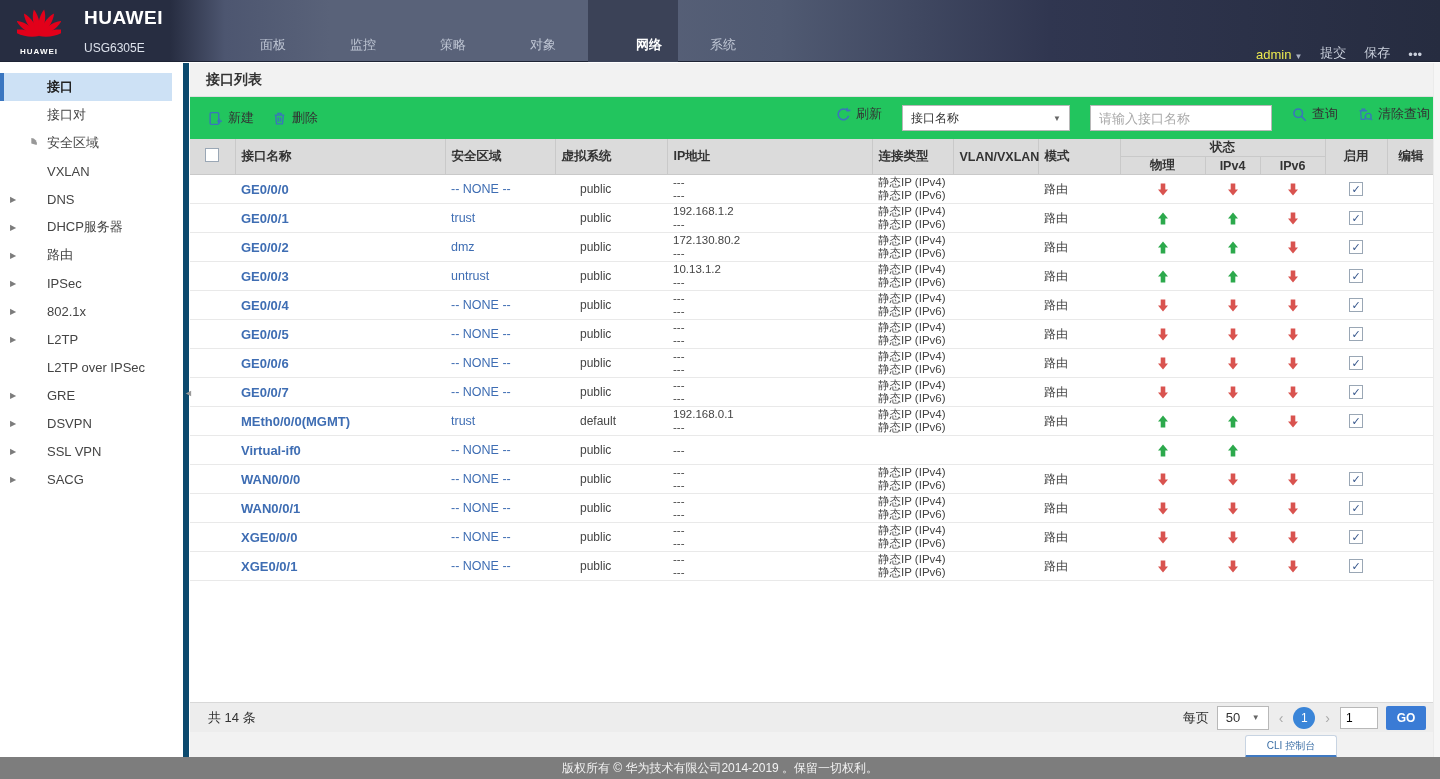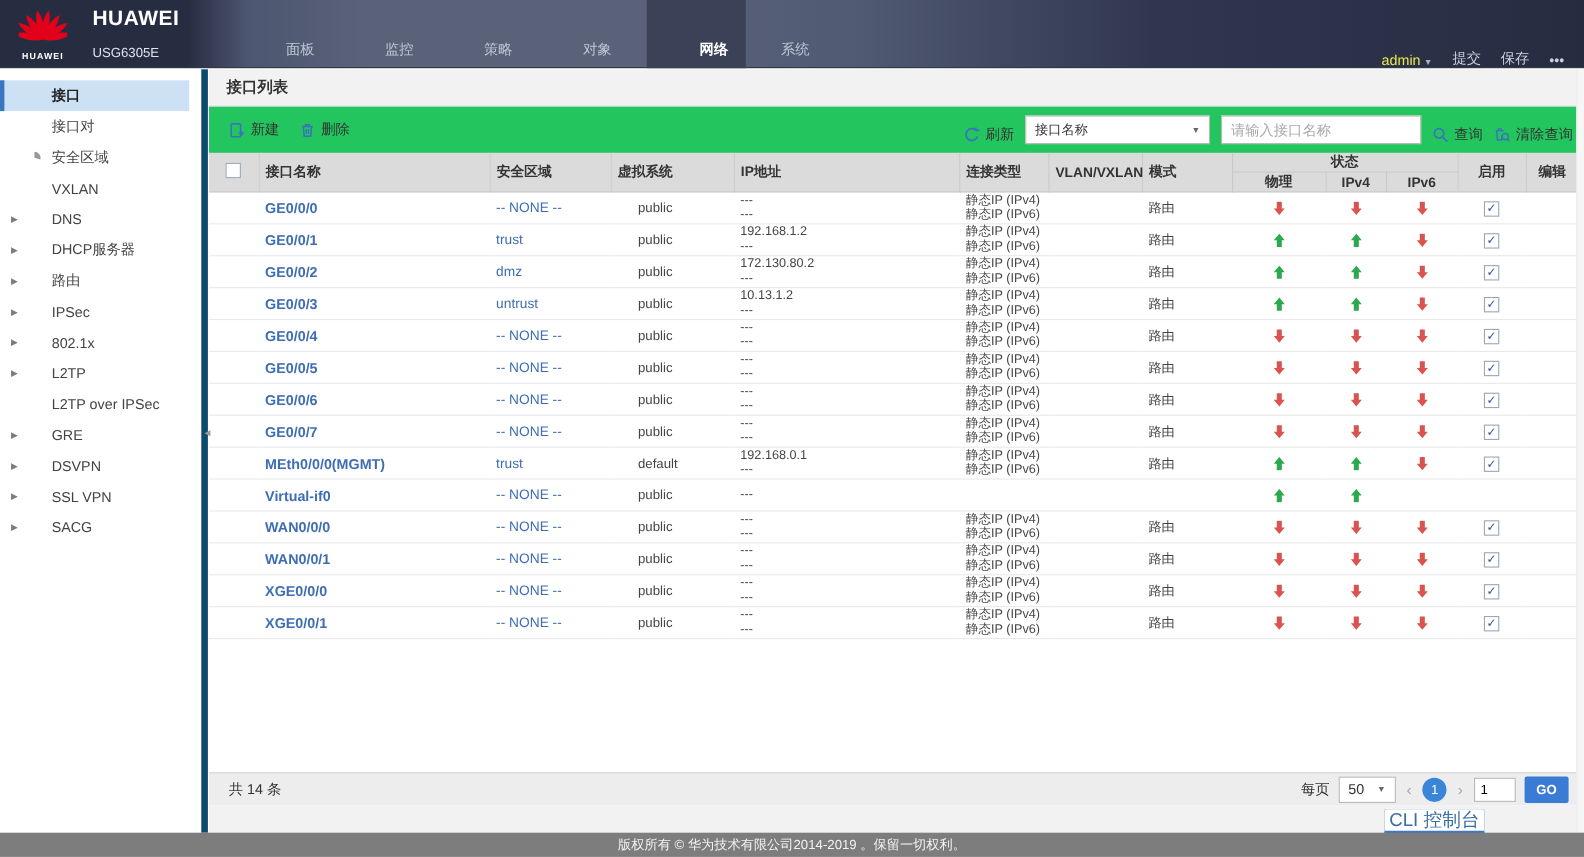--- a/index.html
+++ b/index.html
@@ -40,21 +40,21 @@
   .collapse-handle { position:absolute; left:184px; top:388px; font-size:9px; color:#9a9a9a; cursor:pointer; z-index:5; }
 
   
   .content { position:absolute; top:63px; left:190px; width:1250px; height:694px; background:#fff; }
   .title-bar { height:34px; background:#f2f2f2; border-bottom:1px solid #e0e0e0; display:flex; align-items:center; padding-left:16px; }
   .title-bar span { font-size:14px; font-weight:bold; color:#333; }
   .toolbar { height:42px; background:#22c55e; display:flex; align-items:center; justify-content:space-between; padding:0 10px 0 18px; }
   .tb-left { display:flex; gap:18px; }
   .tb-btn, .tb-act { display:flex; align-items:center; gap:5px; background:none; border:none; font-size:13px; color:#333; cursor:pointer; font-family:inherit; }
   .tb-btn .icn, .tb-act .icn { width:15px; height:15px; stroke:#3a74bc; }
-  .tb-right { display:flex; align-items:flex-end; gap:10px; }
+  .tb-right { display:flex; align-items:flex-start; gap:20px; }
   .select-box { height:26px; border:1px solid #b8b8b8; background:#fff; display:flex; align-items:center; justify-content:space-between; padding:0 8px; cursor:pointer; }
   .filter-select { width:168px; }
   .select-caret { font-size:8px; color:#666; }
   .search-input { width:182px; height:26px; border:1px solid #b8b8b8; padding:0 8px; font-size:13px; color:#333; font-family:inherit; }
   .search-input::placeholder { color:#a9a9a9; }
 
   
   table.iface { width:1245px; border-collapse:collapse; table-layout:fixed; }
   table.iface th { background:#dbdbdb; border-right:1px solid #c9c9c9; border-bottom:1px solid #c9c9c9; font-size:12.5px; color:#333; font-weight:bold; padding:0 6px; text-align:left; height:17px; }
   table.iface th.center { text-align:center; }
@@ -76,21 +76,21 @@
   .pager-total { font-size:13px; color:#333; }
   .pager-right { display:flex; align-items:center; gap:8px; font-size:13px; }
   .perpage-select { width:52px; height:24px; }
   .page-arrow { color:#a9a9a9; font-size:14px; cursor:pointer; padding:0 2px; }
   .page-circle { width:22px; height:22px; border-radius:50%; background:#3a85d8; color:#fff; display:flex; align-items:center; justify-content:center; font-size:12px; cursor:pointer; }
   .goto-input { width:38px; height:22px; border:1px solid #b8b8b8; padding:0 5px; font-size:12px; font-family:inherit; }
   .go-btn { width:40px; height:24px; background:#3a7bd5; border:none; color:#fff; font-size:12px; font-weight:bold; cursor:pointer; border-radius:2px; font-family:inherit; }
 
   
   .bottom-strip { position:absolute; left:0; right:0; top:669px; height:26px; background:#f2f2f2; }
-  .cli-tab { position:absolute; right:90px; bottom:0; width:92px; height:23px; background:#fff; border:1px solid #c8d4e2; border-bottom:3px solid #3f79c2; border-radius:3px 3px 0 0; color:#3a6ea5; font-size:17px; display:flex; align-items:center; justify-content:center; cursor:pointer; }
+  .cli-tab { position:absolute; right:103px; bottom:0; width:92px; height:23px; background:#fff; border:1px solid #c8d4e2; border-bottom:3px solid #3f79c2; border-radius:3px 3px 0 0; color:#3a6ea5; font-size:10px; display:flex; align-items:center; justify-content:center; cursor:pointer; }
   .footer { position:absolute; left:0; bottom:0; width:1440px; height:22px; background:#7d7d7d; color:#f2f2f2; font-size:12px; text-align:center; line-height:22px; }
   .main-scroll { position:absolute; right:0; top:63px; width:7px; height:694px; background:#f6f6f6; border-left:1px solid #ebebeb; }
 </style>
 </head>
 <body>
 
 <div id="page">
 
   <div class="topbar">
     <div class="brand">

